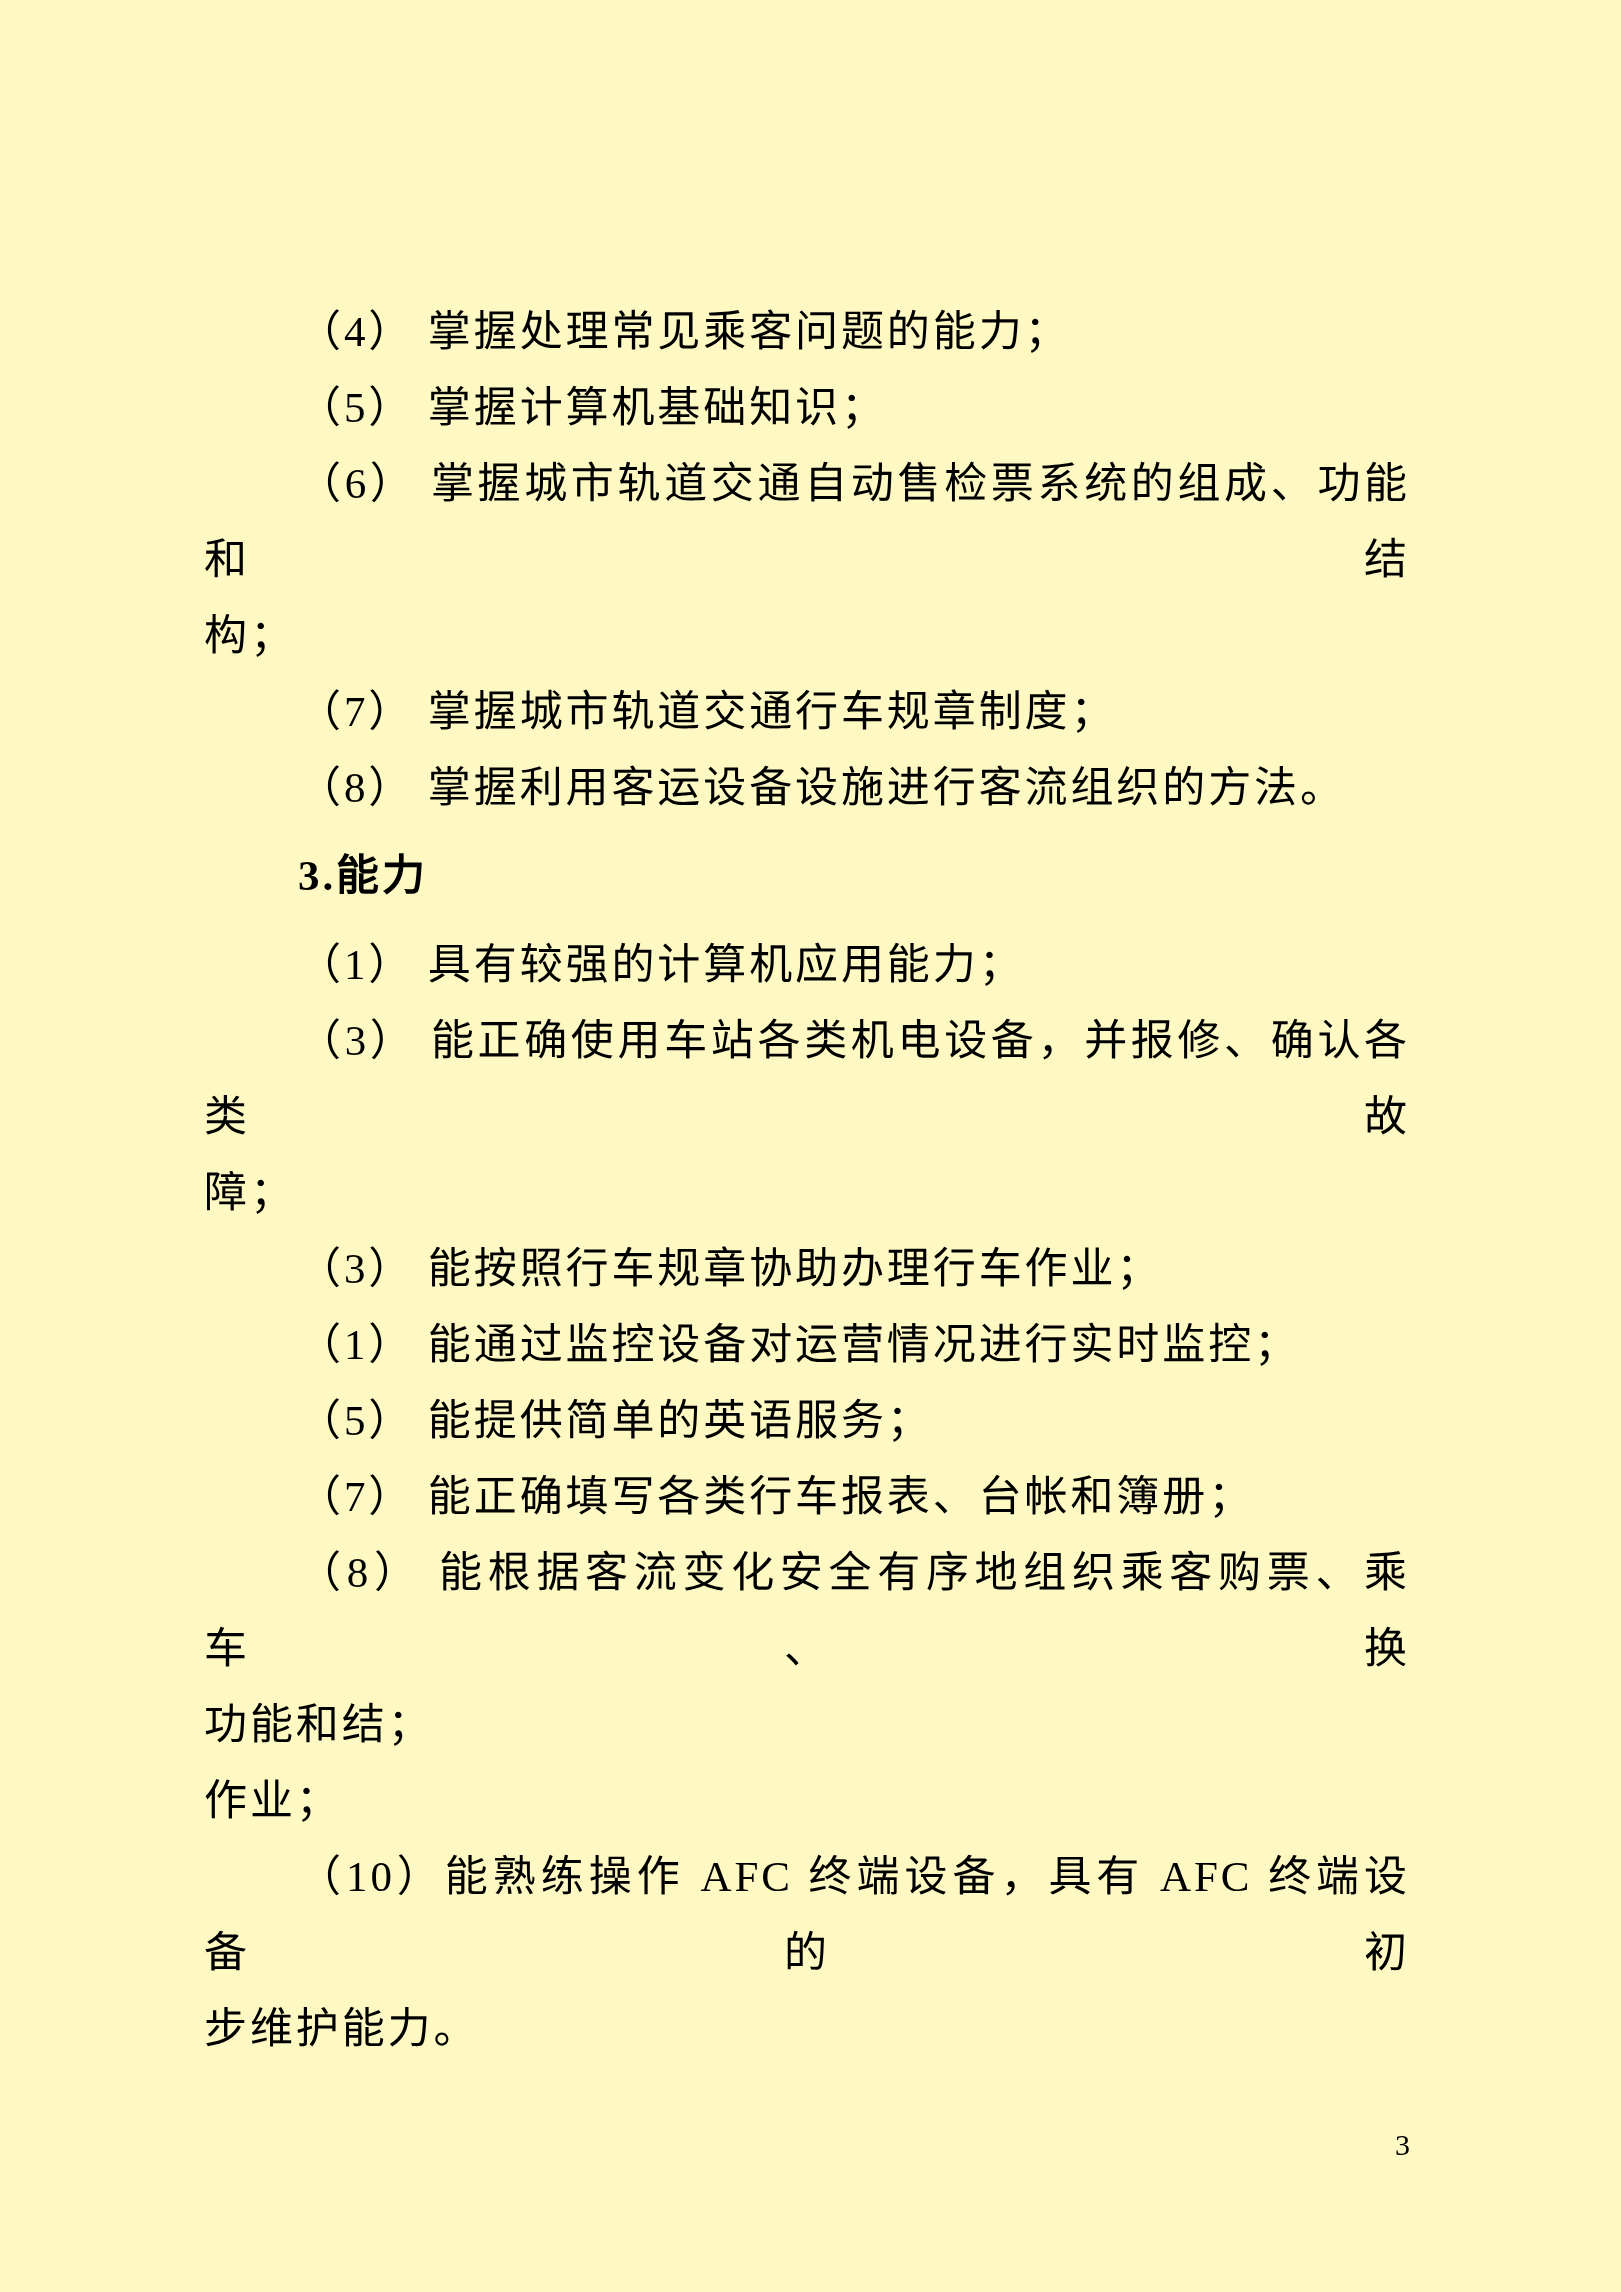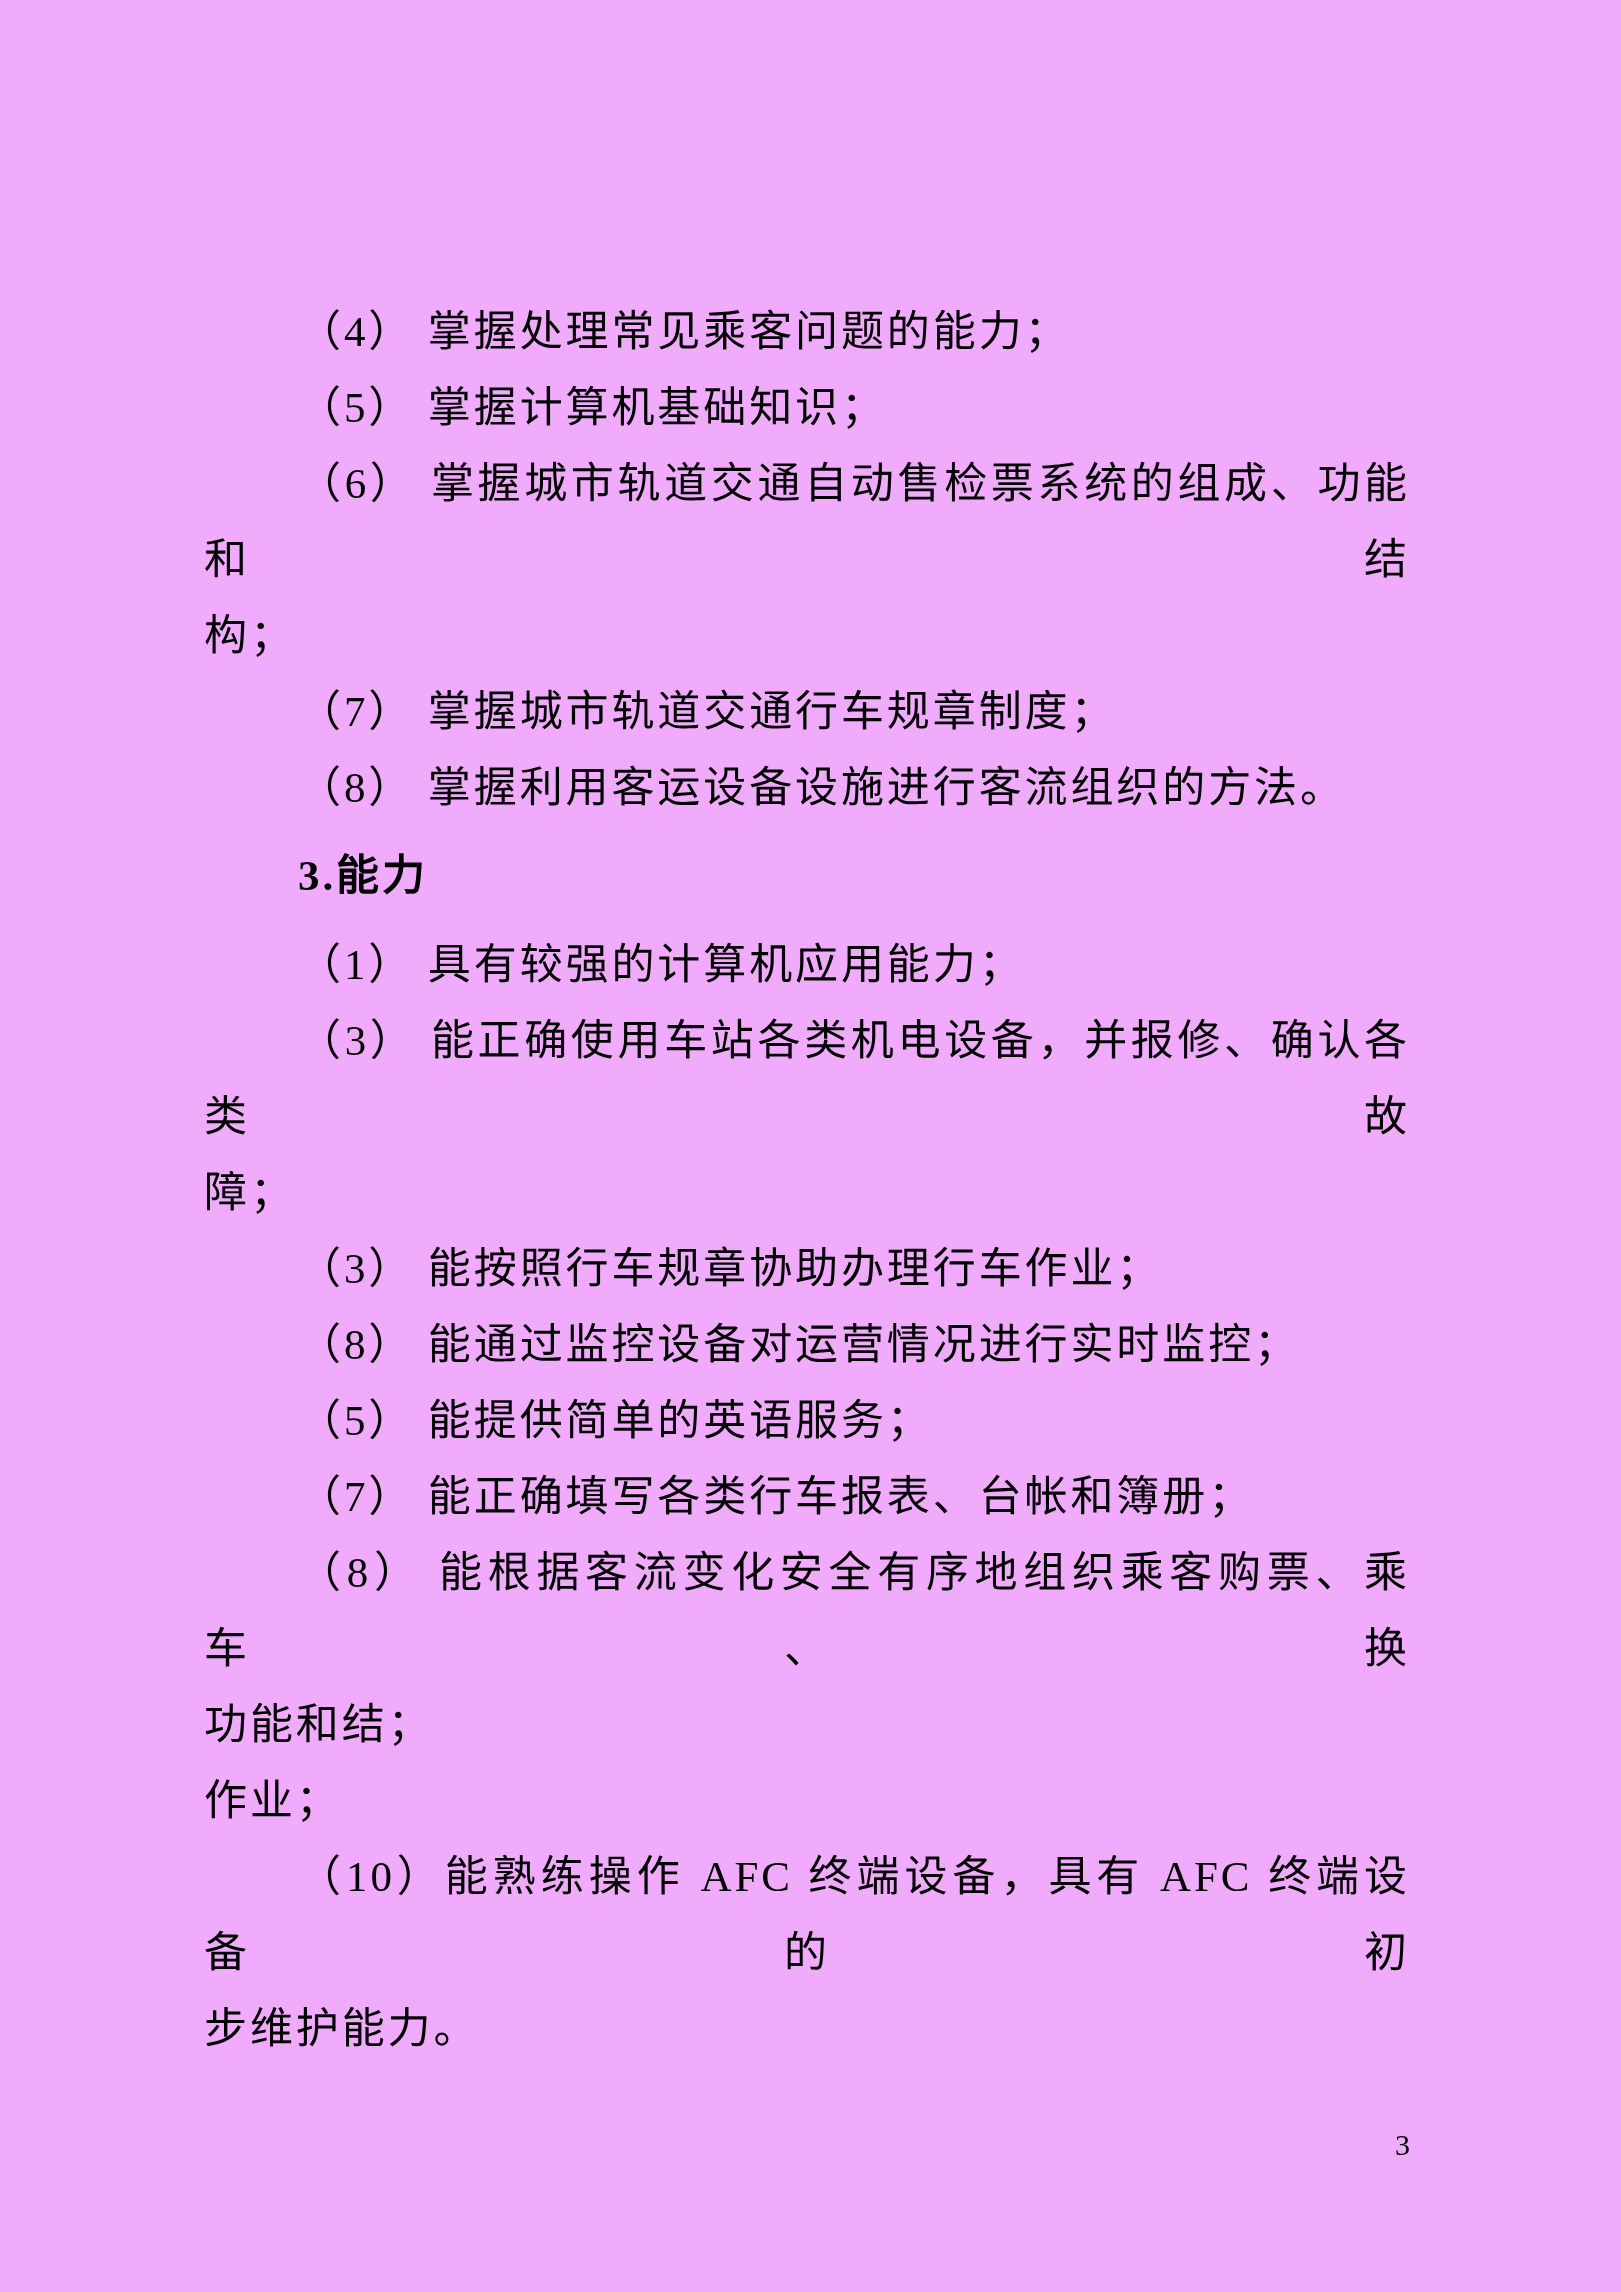--- a/index.html
+++ b/index.html
@@ -5,21 +5,21 @@
 <style>
   html, body {
     margin: 0;
     padding: 0;
     background: #ffffff;
   }
   .page {
     position: relative;
     width: 1621px;
     height: 2293px;
-    background: #f0abfc;
+    background: #fef9c3;
     color: #000000;
     font-family: "Liberation Serif", "DejaVu Serif", serif;
     overflow: hidden;
   }
   .content {
     position: absolute;
     left: 204px;
     top: 294px;
     width: 1206px;
     font-size: 43px;
@@ -64,21 +64,21 @@
       <div class="line indent">（5） 掌握计算机基础知识；</div>
       <div class="line indent fill">（6） 掌握城市轨道交通自动售检票系统的组成、功能和结</div>
       <div class="line">构；</div>
       <div class="line indent">（7） 掌握城市轨道交通行车规章制度；</div>
       <div class="line indent">（8） 掌握利用客运设备设施进行客流组织的方法。</div>
       <div class="line indent heading">3.能力</div>
       <div class="line indent">（1） 具有较强的计算机应用能力；</div>
       <div class="line indent fill">（3） 能正确使用车站各类机电设备，并报修、确认各类故</div>
       <div class="line">障；</div>
       <div class="line indent">（3） 能按照行车规章协助办理行车作业；</div>
-      <div class="line indent">（8） 能通过监控设备对运营情况进行实时监控；</div>
+      <div class="line indent">（1） 能通过监控设备对运营情况进行实时监控；</div>
       <div class="line indent">（5） 能提供简单的英语服务；</div>
       <div class="line indent">（7） 能正确填写各类行车报表、台帐和簿册；</div>
       <div class="line indent fill">（8） 能根据客流变化安全有序地组织乘客购票、乘车、换</div>
       <div class="line">功能和结；</div>
       <div class="line">作业；</div>
       <div class="line indent fill">（10）能熟练操作 AFC 终端设备，具有 AFC 终端设备的初</div>
       <div class="line">步维护能力。</div>
     </main>
   <div class="page-number">3</div>
 </div>

